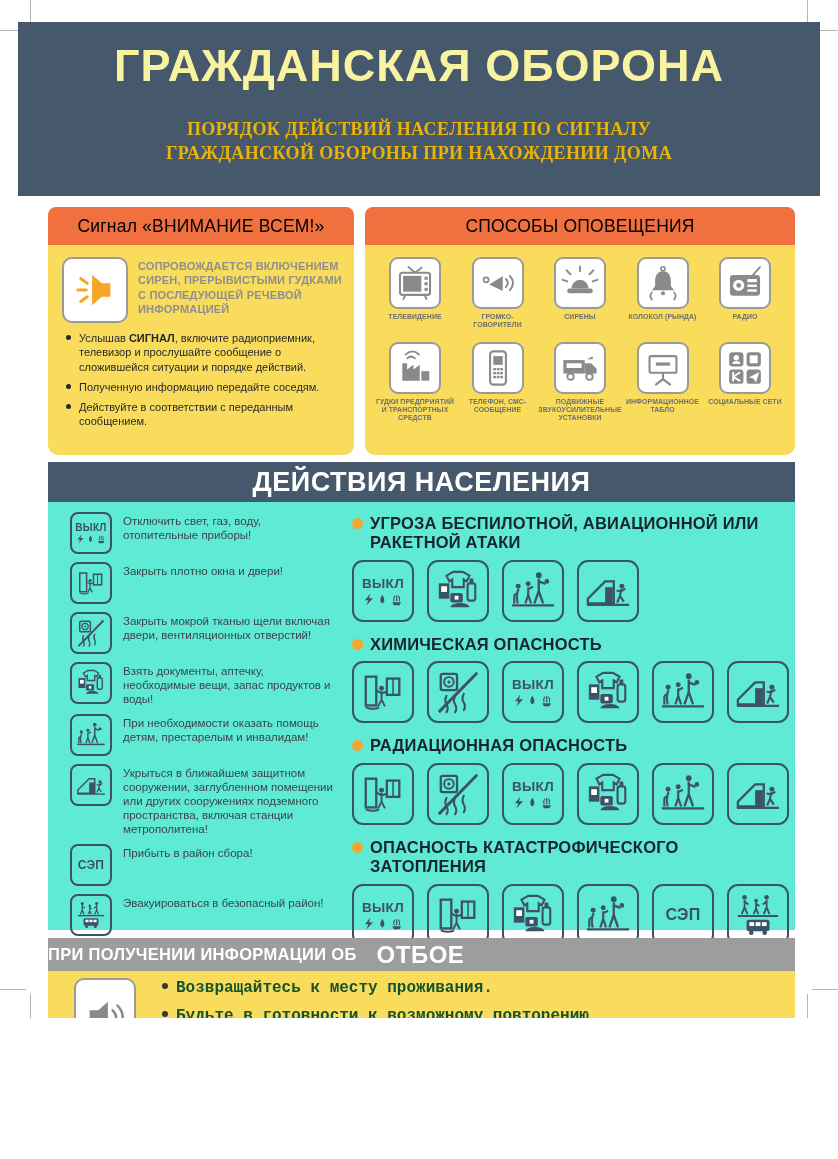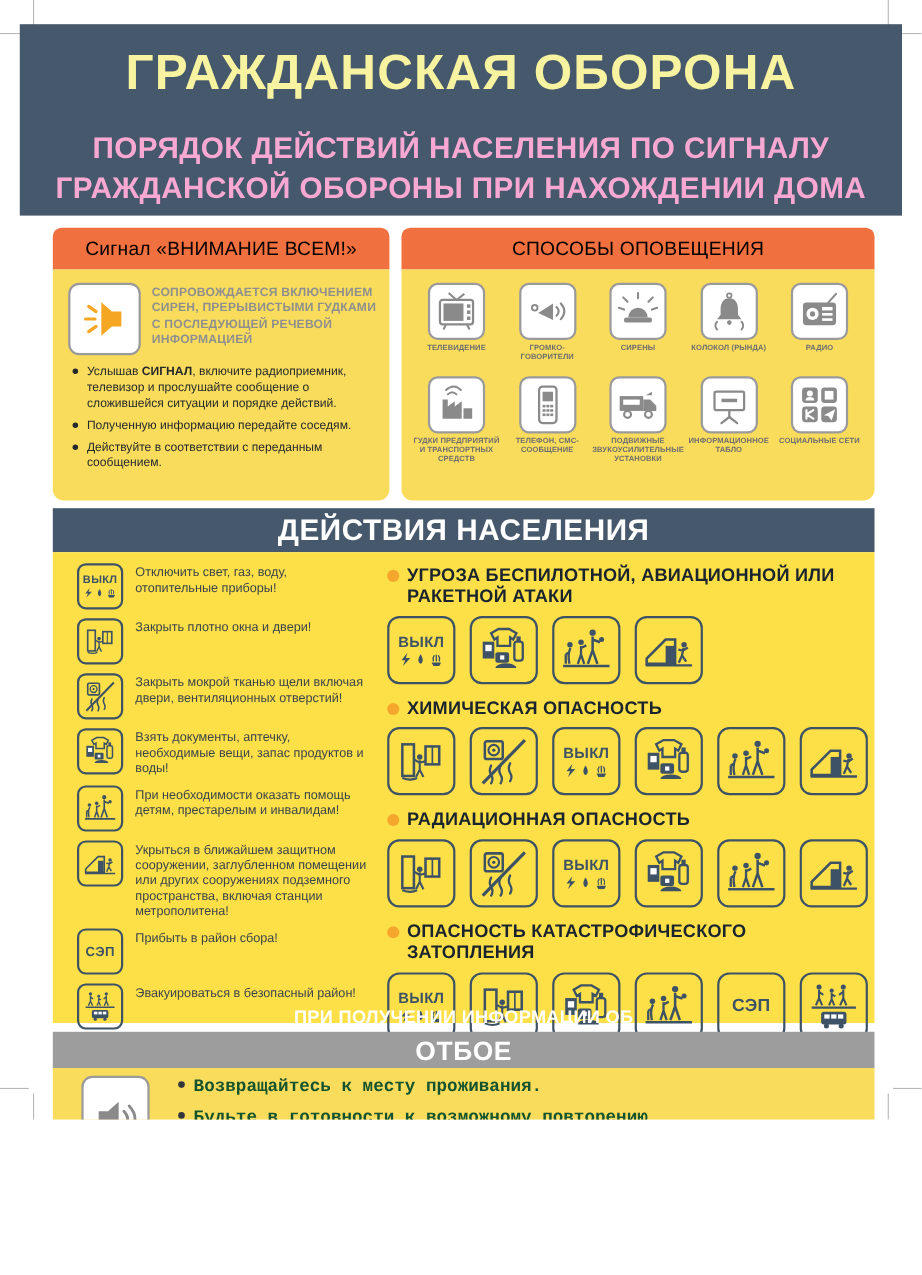--- a/index.html
+++ b/index.html
@@ -6,22 +6,22 @@
   #poster{position:relative;width:838px;height:1018px;background:#ffffff;
           font-family:"Liberation Sans",sans-serif;overflow:hidden;}
 
   
   .crop{position:absolute;background:#b5b5b5;}
 
   
   #header{position:absolute;left:18px;top:22px;width:802px;height:174px;background:#46586b;}
   #header .title{margin-top:18px;text-align:center;font-size:45px;font-weight:bold;
                  color:#f7f3a0;letter-spacing:1px;}
-  #header .subtitle{margin-top:26px;text-align:center;font-size:27px;font-weight:bold;
-                    color:#f9a8d4;line-height:1.32;letter-spacing:.4px;}
+  #header .subtitle{margin-top:26px;text-align:center;font-size:18px;font-weight:bold;
+                    color:#eab308;line-height:1.32;letter-spacing:.4px;font-family:Liberation Serif, serif;}
 
   
   .box-header{height:38px;background:#f1703f;border-radius:8px 8px 0 0;display:flex;
               align-items:center;justify-content:center;color:#000000;font-weight:normal;
               font-size:17.5px;letter-spacing:.2px;}
   .box-body{background:#f9dc5c;border-radius:0 0 10px 10px;}
 
   #signal-box{position:absolute;left:48px;top:207px;width:306px;height:248px;}
   #signal-box .box-body{height:210px;padding:12px 12px 0 14px;box-sizing:border-box;}
   .signal-top{display:flex;gap:10px;align-items:flex-start;}
@@ -43,21 +43,21 @@
   .ntile{width:48px;height:48px;background:#ffffff;border:2px solid #9a9a9a;border-radius:9px;
          display:flex;align-items:center;justify-content:center;color:#8a8a8a;}
   .way .lbl{margin-top:4px;font-size:6.9px;font-weight:bold;color:#6e6e6e;text-align:center;
             line-height:1.2;letter-spacing:.1px;}
   .g36{width:38px;height:38px;}
 
   
   #actions-header{position:absolute;left:48px;top:462px;width:747px;height:40px;background:#46586b;
                   display:flex;align-items:center;justify-content:center;color:#ffffff;
                   font-size:27px;font-weight:bold;letter-spacing:.5px;}
-  #actions-body{position:absolute;left:48px;top:502px;width:747px;height:428px;background:#fde047;
+  #actions-body{position:absolute;left:48px;top:502px;width:747px;height:428px;background:#5eead4;
                 display:flex;box-sizing:border-box;padding:10px 8px 0 22px;}
   .col-left{width:268px;flex:0 0 auto;display:flex;flex-direction:column;}
   .act-item{display:flex;gap:11px;margin-bottom:8px;align-items:flex-start;}
   .atile{width:42px;height:42px;border:2px solid #3e5266;border-radius:8px;color:#3e5266;
          display:flex;flex-direction:column;align-items:center;justify-content:center;
          background:transparent;flex:0 0 auto;box-sizing:border-box;}
   .act-item .txt{font-size:11.5px;color:#3d444c;line-height:1.2;padding-top:3px;}
   .tile-word{font-weight:bold;letter-spacing:.3px;}
   .atile .tile-word{font-size:10px;}
   .atile .mini{width:30px;height:10px;margin-top:1px;}
@@ -74,21 +74,21 @@
   .btile{width:62px;height:62px;border:2.5px solid #3e5266;border-radius:11px;color:#3e5266;
          display:flex;flex-direction:column;align-items:center;justify-content:center;
          box-sizing:border-box;}
   .btile .tile-word{font-size:13.5px;}
   .btile .mini{width:40px;height:13px;margin-top:2px;}
   .btile .sep-word{font-size:16px;}
   .g44{width:46px;height:46px;}
 
   
   #otboe-bar{position:absolute;left:48px;top:938px;width:747px;height:33px;background:#9d9d9d;
-             display:flex;align-items:center;justify-content:flex-end;color:#ffffff;gap:8px;flex-direction:column;}
+             display:flex;align-items:center;justify-content:flex-start;color:#ffffff;gap:20px;}
   #otboe-bar .pre{font-size:16.5px;font-weight:bold;letter-spacing:.3px;}
   #otboe-bar .big{font-size:24px;font-weight:bold;letter-spacing:.5px;}
   #otboe-body{position:absolute;left:48px;top:971px;width:747px;height:92px;background:#f9dc5c;
               border-radius:0 0 12px 12px;display:flex;align-items:center;gap:26px;
               box-sizing:border-box;padding:0 0 0 26px;}
   .otboe-spk{width:58px;height:74px;color:#8a8a8a;}
   .otb-bullets{margin:0;padding:0;list-style:none;}
   .otb-bullets li{position:relative;padding-left:14px;font-size:16px;font-weight:bold;
                   color:#14532d;line-height:1.35;margin-bottom:7px;max-width:430px;font-family:Liberation Mono, monospace;}
   .otb-bullets li::before{content:"";position:absolute;left:0;top:5px;width:6px;height:6px;

